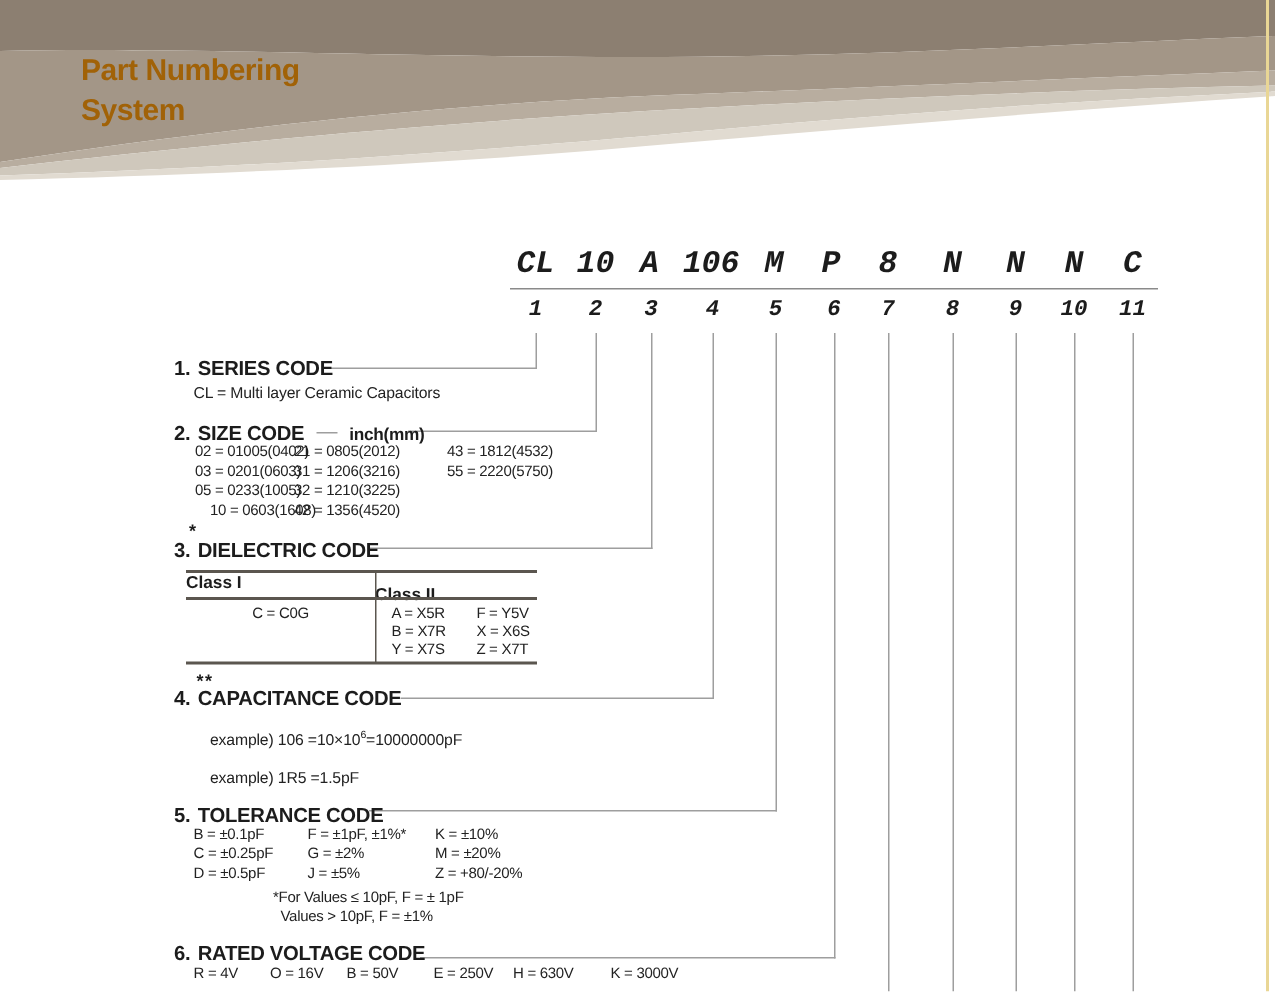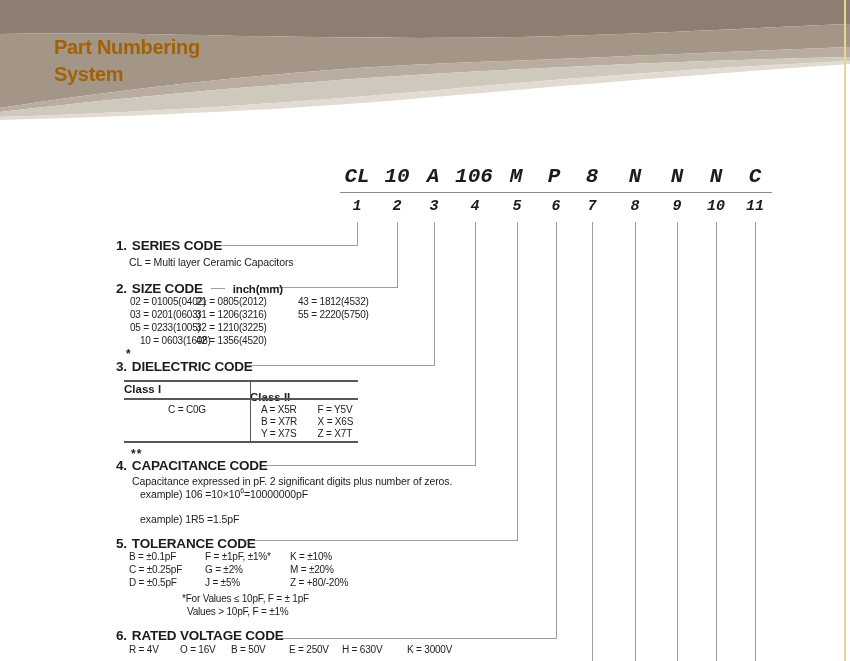--- a/index.html
+++ b/index.html
@@ -143,21 +143,20 @@
     <span style="display:inline-block;width:54px">Y = X7S</span>
     <span>Z = X7T</span>
   </div>
   <div class="tline" style="left:124px;top:441px;width:234px;height:2px"></div>
 
   <span class="stars" style="left:131px;top:447px">**</span>
   <div class="sec-h" style="top:458px">
     <span>4.</span>
     <span>CAPACITANCE CODE</span>
   </div>
-  <span class="txt" style="left:132px;top:475px">Capacitance expressed in pF. 2 significant digits plus number of zeros.</span>
   <span class="txt" style="left:140px;top:487px"><span>example) 106 =10×10</span><sup>6</sup><span>=10000000pF</span></span>
   <span class="txt" style="left:140px;top:513px">example) 1R5 =1.5pF</span>
 
   <div class="sec-h" style="top:536px">
     <span>5.</span>
     <span>TOLERANCE CODE</span>
   </div>
   <span class="cell" style="left:129px;top:551px">B = ±0.1pF</span>
   <span class="cell" style="left:205px;top:551px">F = ±1pF, ±1%*</span>
   <span class="cell" style="left:290px;top:551px">K = ±10%</span>

